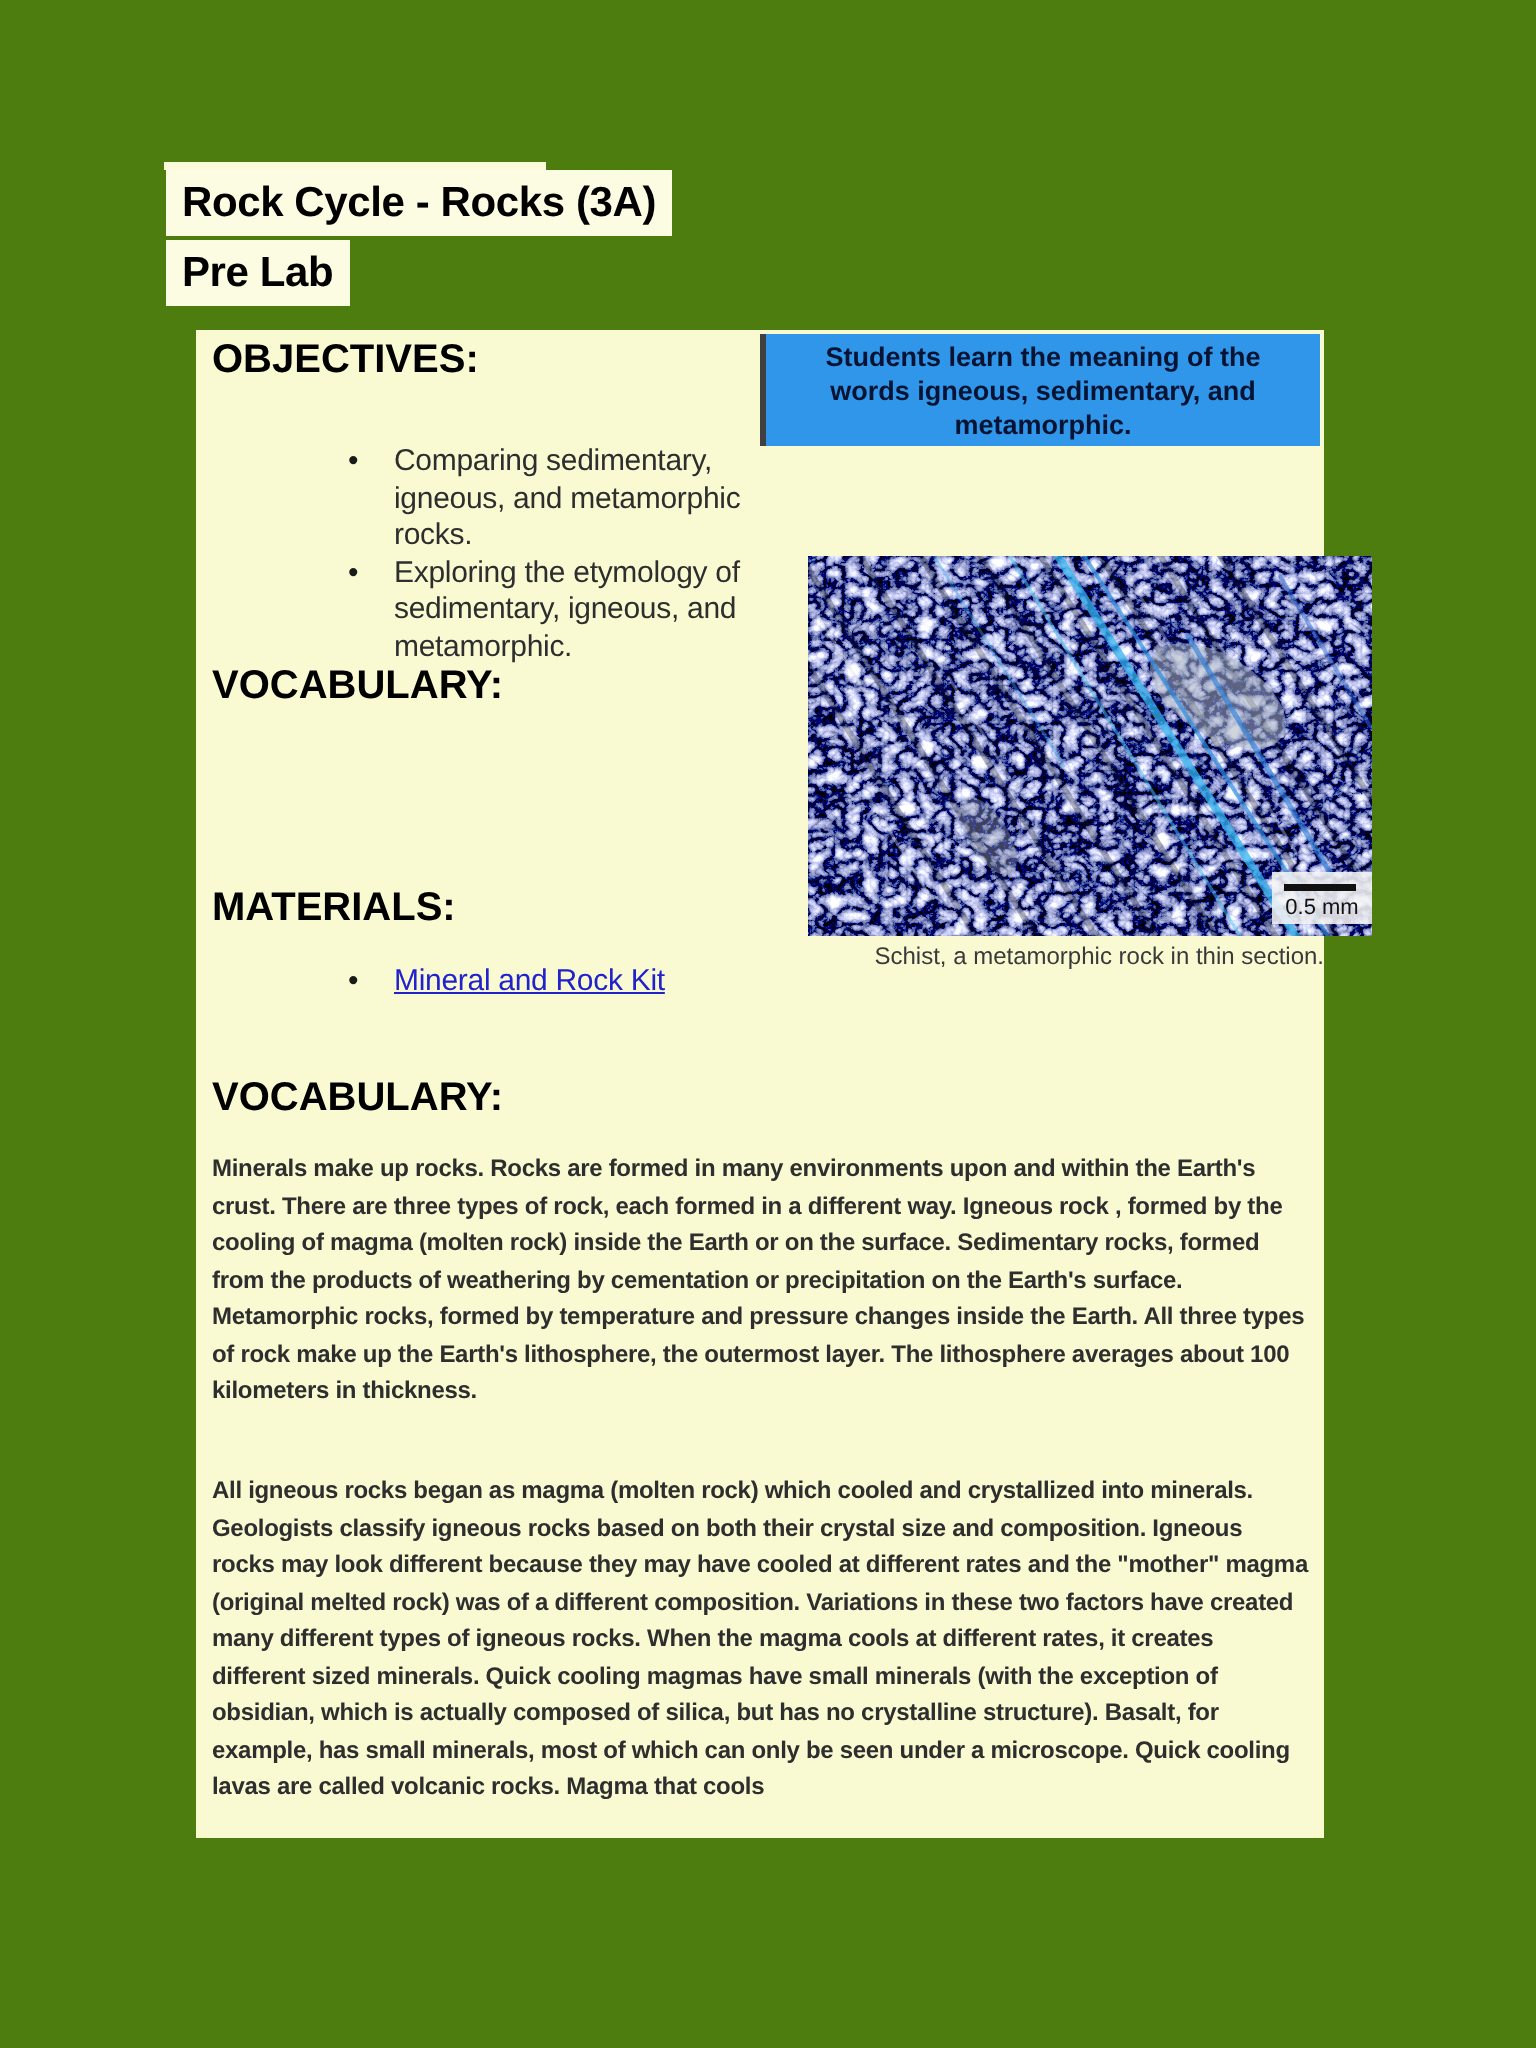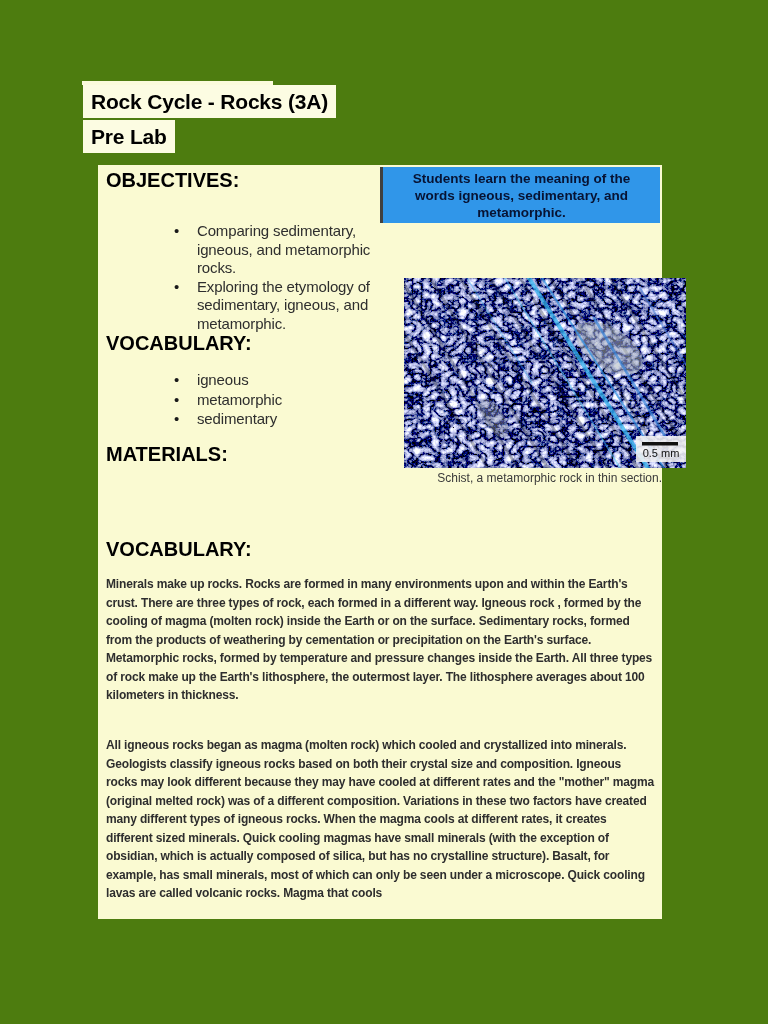--- a/index.html
+++ b/index.html
@@ -47,28 +47,24 @@
 
   <div class="content">
 
     <div class="heading" style="top:5px;">OBJECTIVES:</div>
     <ul class="blist obj-list" style="top:57px;">
       <li>Comparing sedimentary, igneous, and metamorphic rocks.</li>
       <li>Exploring the etymology of sedimentary, igneous, and metamorphic.</li>
     </ul>
 
     <div class="heading" style="top:168px;">VOCABULARY:</div>
-    <ul class="blist voc-list" style="top:205px;">
-      <li>igneous</li>
-      <li>metamorphic</li>
-      <li>sedimentary</li>
-    </ul>
 
     <div class="heading" style="top:279px;">MATERIALS:</div>
     <ul class="blist mat-list" style="top:316px;">
+      <li><a class="doc-link">Mineral and Rock Kit</a></li>
     </ul>
 
     <div class="heading" style="top:374px;">VOCABULARY:</div>
     <div class="para" style="top:410px;">Minerals make up rocks. Rocks are formed in many environments upon and within the Earth's crust. There are three types of rock, each formed in a different way. Igneous rock , formed by the cooling of magma (molten rock) inside the Earth or on the surface. Sedimentary rocks, formed from the products of weathering by cementation or precipitation on the Earth's surface. Metamorphic rocks, formed by temperature and pressure changes inside the Earth. All three types of rock make up the Earth's lithosphere, the outermost layer. The lithosphere averages about 100 kilometers in thickness.</div>
     <div class="para" style="top:571px;">All igneous rocks began as magma (molten rock) which cooled and crystallized into minerals. Geologists classify igneous rocks based on both their crystal size and composition. Igneous rocks may look different because they may have cooled at different rates and the "mother" magma (original melted rock) was of a different composition. Variations in these two factors have created many different types of igneous rocks. When the magma cools at different rates, it creates different sized minerals. Quick cooling magmas have small minerals (with the exception of obsidian, which is actually composed of silica, but has no crystalline structure). Basalt, for example, has small minerals, most of which can only be seen under a microscope. Quick cooling lavas are called volcanic rocks. Magma that cools</div>
 
     <div class="callout">
       <div class="callout-text">Students learn the meaning of the words igneous, sedimentary, and metamorphic.</div>
     </div>
 

